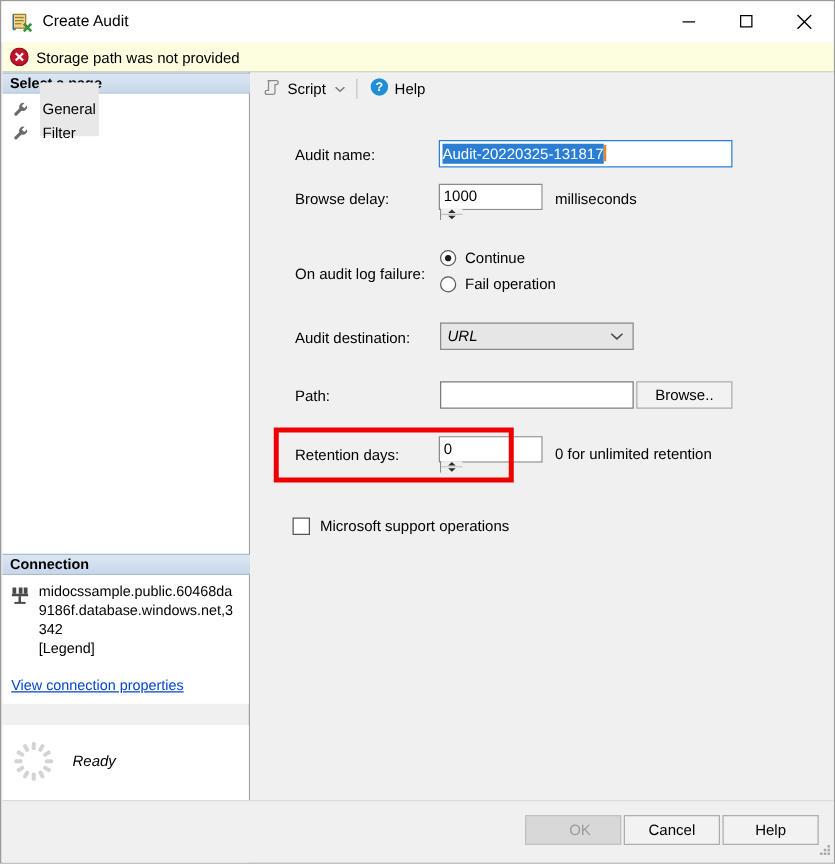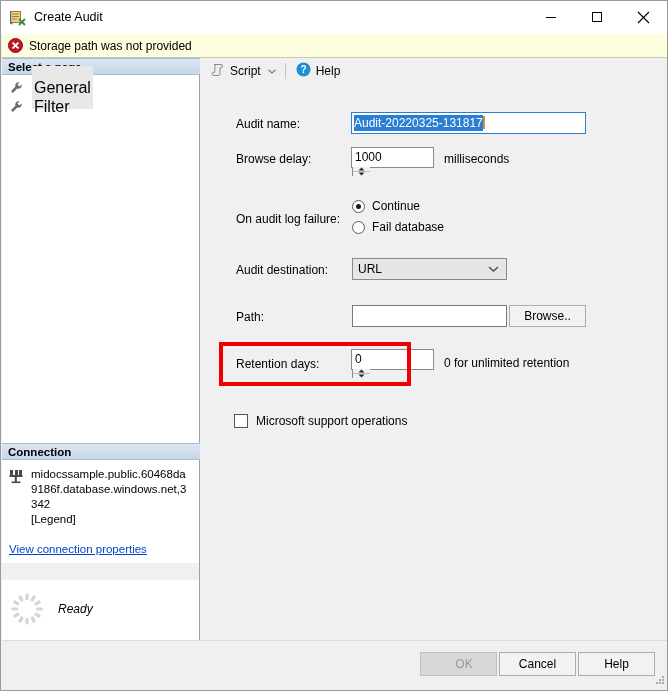--- a/index.html
+++ b/index.html
@@ -119,21 +119,21 @@
     position: relative;
     height: 19px;
     display: flex;
     align-items: center;
     padding-left: 8px;
     cursor: default;
   }
   .page-item .wrench { width: 14px; height: 14px; flex: 0 0 auto; }
   .page-item .lbl {
     margin-left: 8px;
-    font-size: 16px;
+    font-size: 12px;
     padding: 14px 2px;
     line-height: 15px;
   }
   .page-item.selected .lbl { background: #e8e8e8; }
 
   .conn-row {
     display: flex;
     align-items: flex-start;
     padding: 7px 6px 0 6px;
   }
@@ -303,20 +303,21 @@
     position: absolute;
     background: #e6e6e6;
     border: 1px solid #8a8a8a;
     box-sizing: border-box;
     height: 22px;
     display: flex;
     align-items: center;
     padding-left: 5px;
     font-size: 12px;
     cursor: default;
+    font-style: italic;
   }
   .select .chev {
     position: absolute;
     right: 7px;
     top: 50%;
     transform: translateY(-50%);
     display: flex;
   }
 
   .btn {
@@ -538,21 +539,21 @@
       </div>
       <div class="hint" style="left:243px; top:68px;">milliseconds</div>
 
       <div class="flabel" style="left:35px; top:128px;">On audit log failure:</div>
       <div class="radio-line" style="left:151px; top:115px;">
         <span class="radio checked"></span>
         <span class="rlbl">Continue</span>
       </div>
       <div class="radio-line" style="left:151px; top:136px;">
         <span class="radio"></span>
-        <span class="rlbl">Fail database</span>
+        <span class="rlbl">Fail operation</span>
       </div>
 
       <div class="flabel" style="left:35px; top:179px;">Audit destination:</div>
       <div class="select" style="left:151px; top:174px; width:155px;">
         <span>URL</span>
         <span class="chev">
           <svg width="11" height="7" viewBox="0 0 11 7">
               <path d="M1 1.5 L5.5 5.6 L10 1.5" fill="none" stroke="#4a4a4a" stroke-width="1.3"></path>
             </svg>
         </span>

